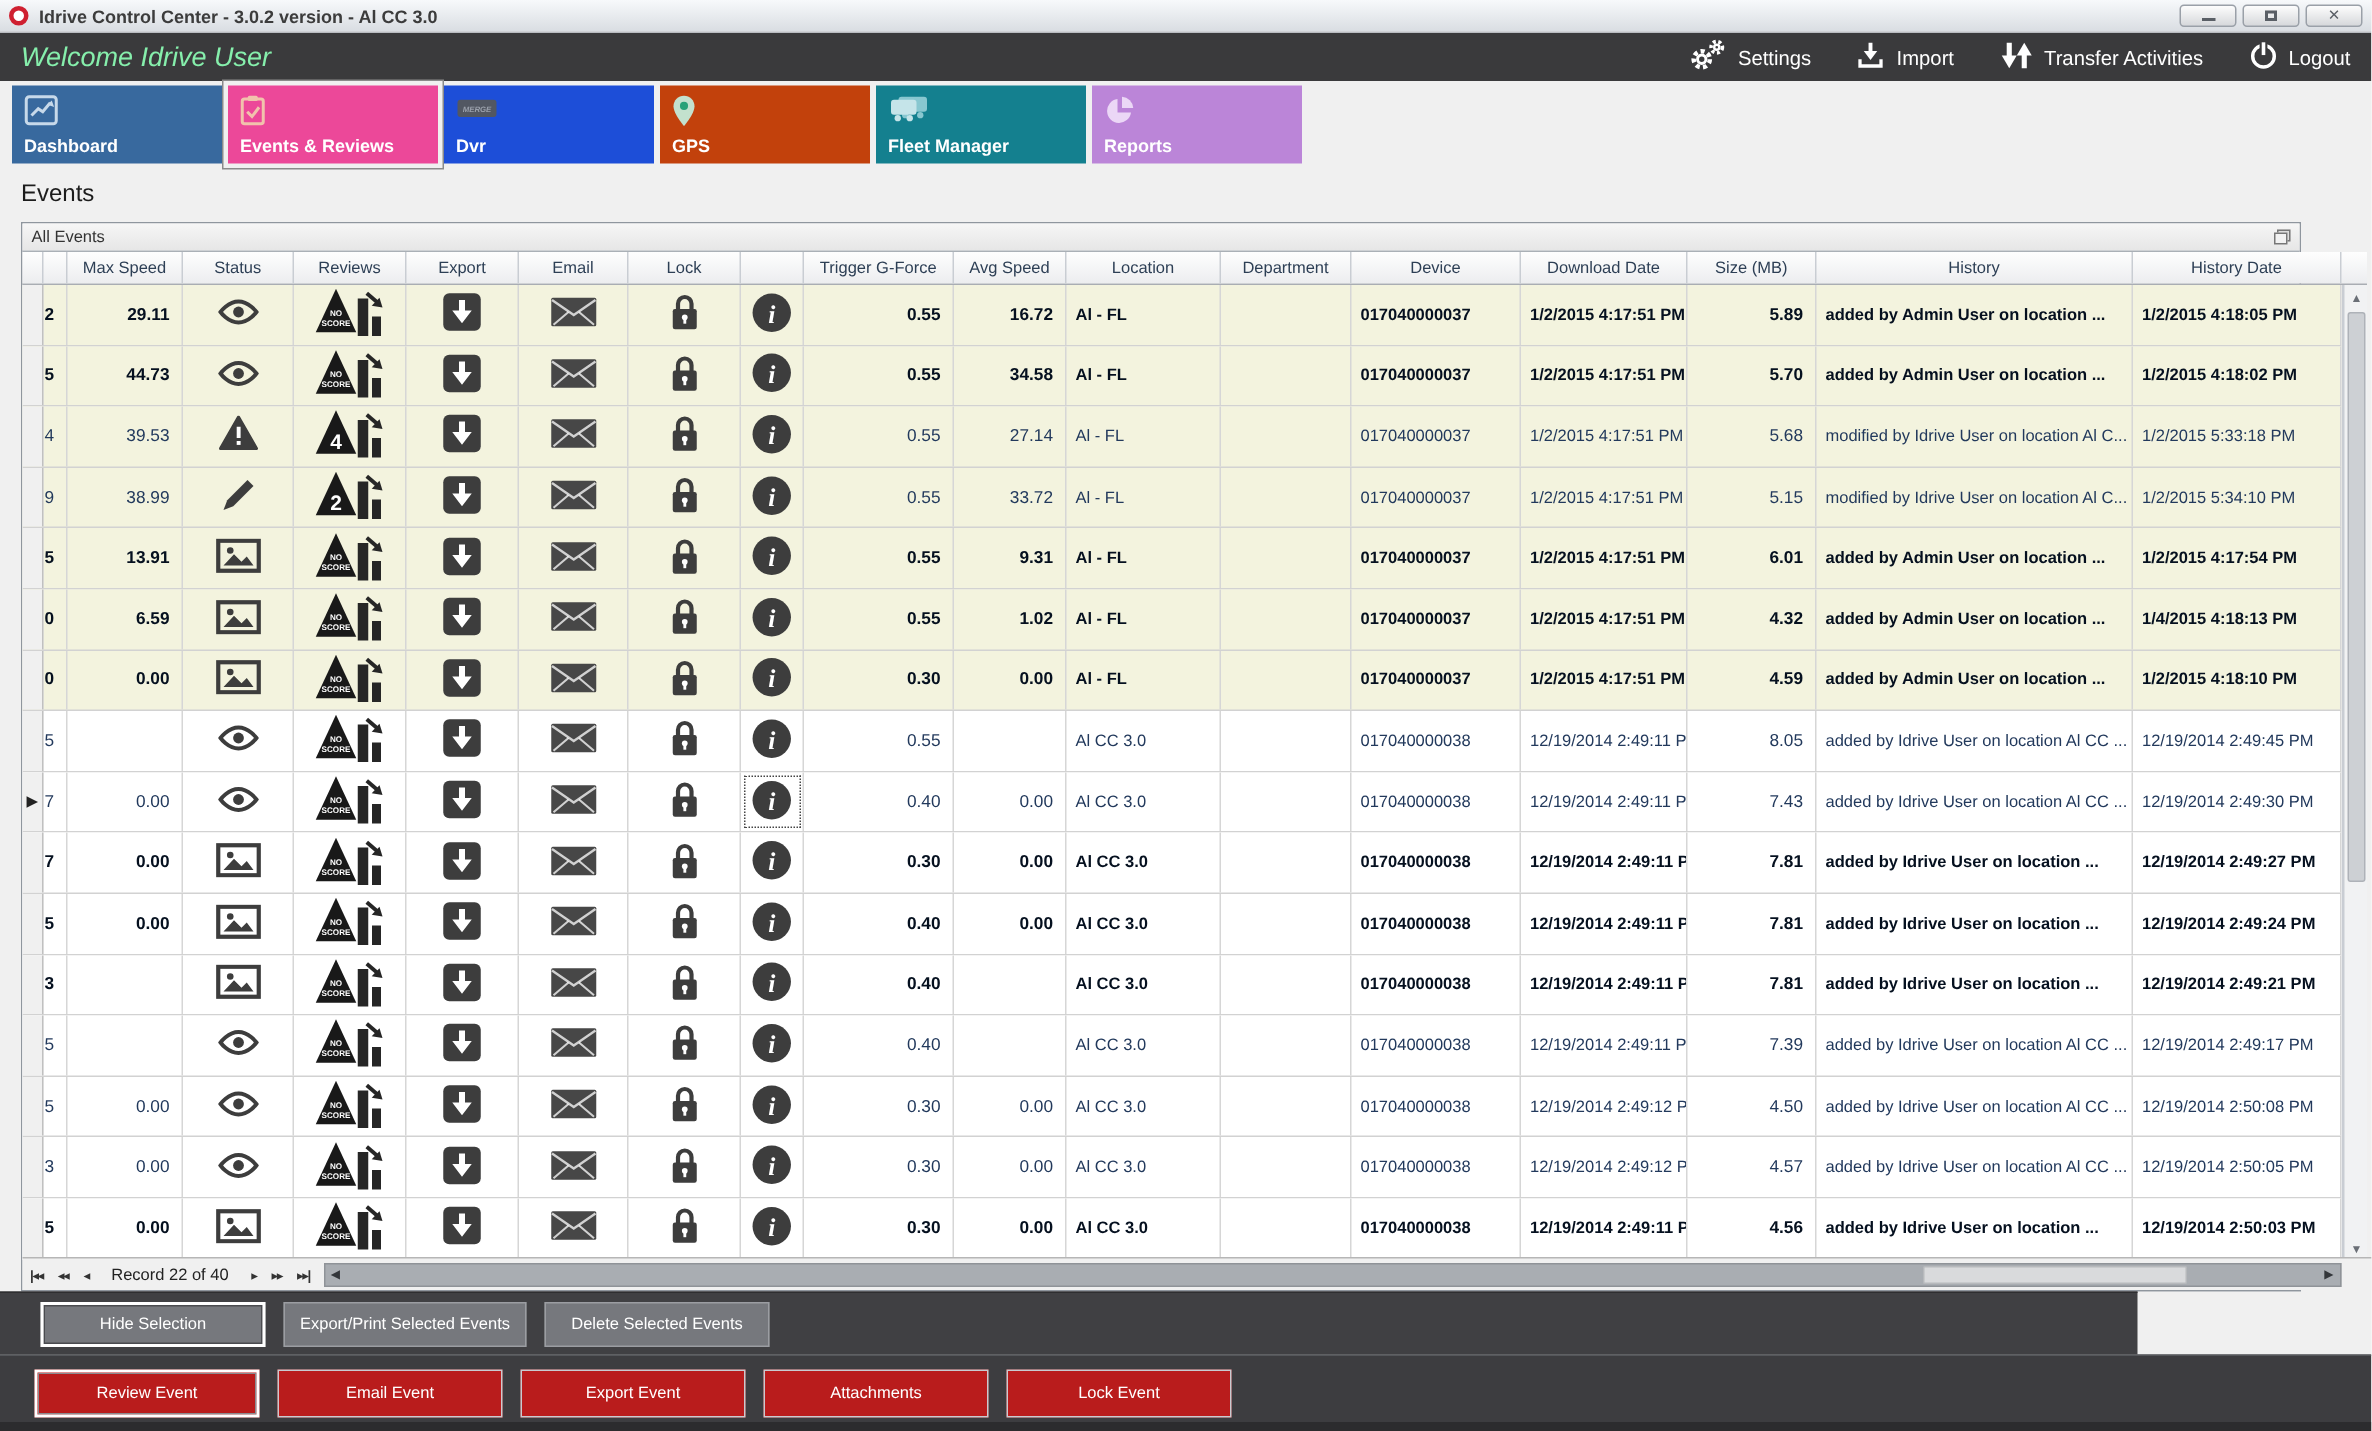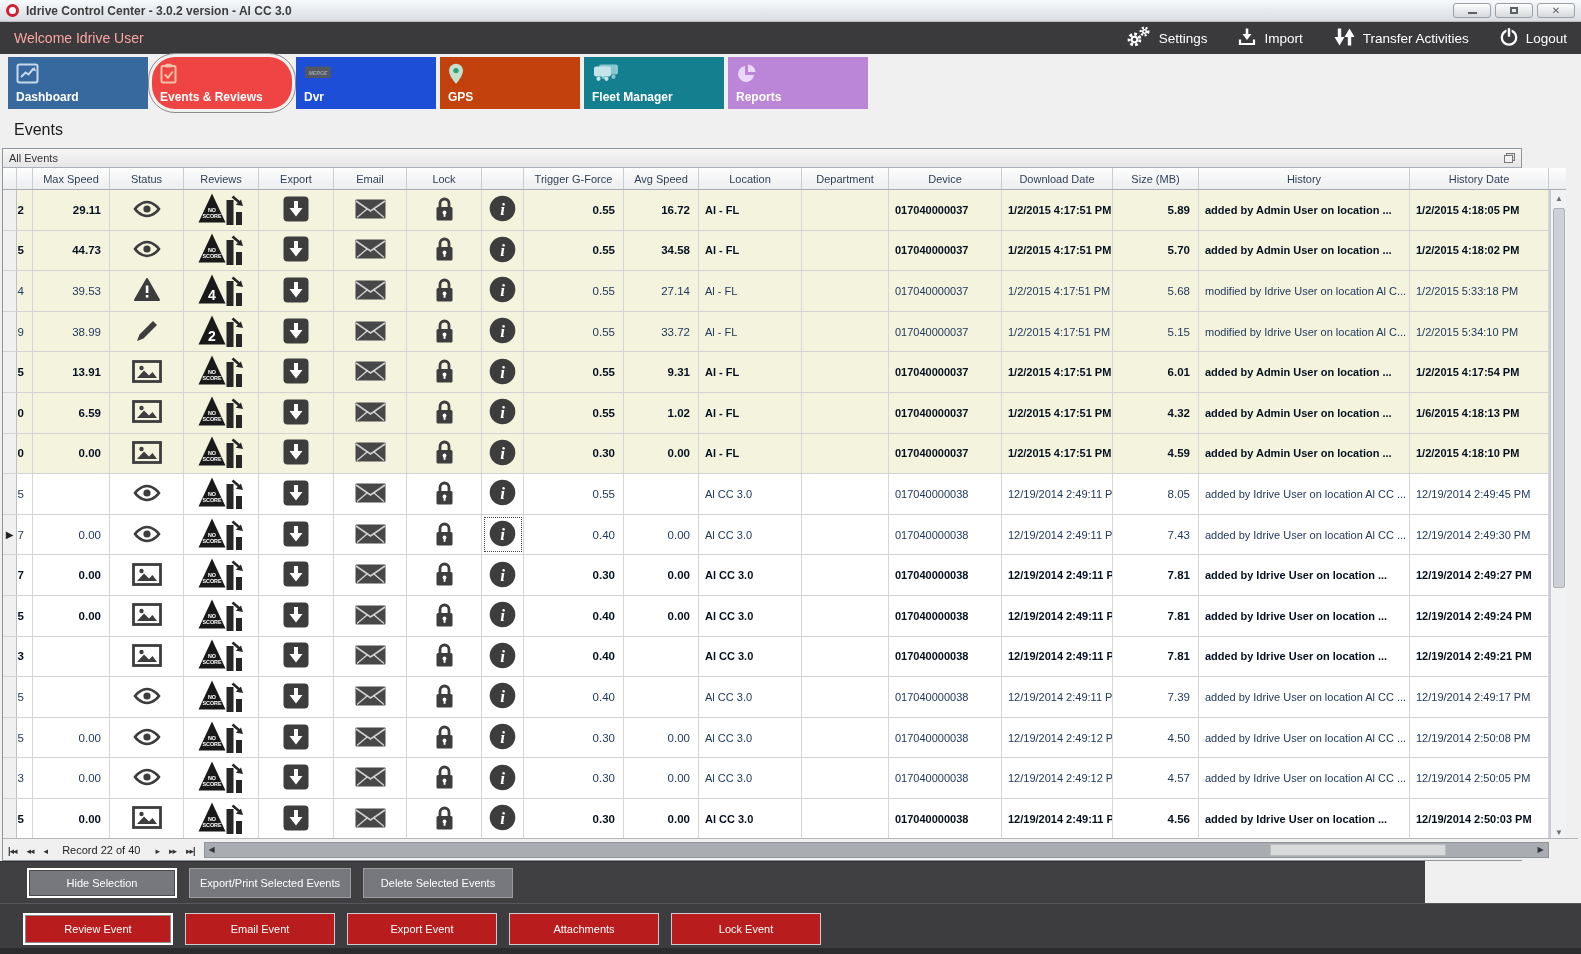--- a/index.html
+++ b/index.html
@@ -16,35 +16,35 @@
   .winbtns { margin-left:auto; display:flex; gap:4px; }
   .winbtn { width:38px; height:15px; border:1px solid #9aa0a8; border-radius:3px;
     background:linear-gradient(#fdfdfd,#d6d8db); display:flex; align-items:center; justify-content:center; }
   .glyph-min { width:9px; height:0; border-bottom:2px solid #5a5f66; margin-top:5px; }
   .glyph-max { width:8px; height:7px; border:2px solid #5a5f66; }
   .glyph-close { font-size:10px; font-weight:bold; color:#5a5f66; line-height:10px; }
 
   
   .topbar { position:absolute; top:22px; left:0; right:0; height:32px; background:#3a3a3c;
     display:flex; align-items:center; padding:0 14px; }
-  .welcome { color:#fca5a5; font-size:14px; }
+  .welcome { color:#86efac; font-size:18px;font-style:italic; }
   .topbar-actions { margin-left:auto; display:flex; align-items:center; gap:30px; }
   .topbar-item { display:flex; align-items:center; gap:7px; color:#fff; font-size:13.5px; cursor:default; }
 
   
   .tabs { position:absolute; top:57px; left:8px; display:flex; gap:4px; }
   .tab { position:relative; width:140px; height:52px; color:#fff; }
   .tab.active { outline:1px solid #8a8a8a; outline-offset:3px; }
   .tab .tab-icon { position:absolute; top:6px; left:8px; opacity:.95; }
   .tab .tab-label { position:absolute; left:8px; bottom:5px; font-size:12px; font-weight:bold; }
 
   .page-title { position:absolute; top:121px; left:14px; font-size:16px; color:#1c1c1c; }
 
   
-  .panel { position:absolute; top:148px; left:2px; width:1520px; height:713px;
+  .panel { position:absolute; top:148px; left:14px; width:1520px; height:713px;
     border:1px solid #8f969e; background:#fff; }
   .panel-header { height:19px; background:linear-gradient(#f6f6f6,#e6e6e6);
     border-bottom:1px solid #aab0b6; display:flex; align-items:center; padding:0 6px; }
   .panel-title { font-size:11px; color:#333; }
   .restore-icon { margin-left:auto; position:relative; width:11px; height:10px; }
   .restore-icon:before { content:""; position:absolute; top:0; right:0; width:7px; height:6px; border:1px solid #777; background:#ddd; }
   .restore-icon:after  { content:""; position:absolute; bottom:0; left:0; width:7px; height:6px; border:1px solid #777; background:#f2f2f2; }
 
   .gridwrap { position:relative; width:1563px; }
   .grid-row { display:grid; grid-template-columns:14px 16px 77px 74px 75px 75px 73px 75px 42px 100px 75px 103px 87px 113px 111px 86px 211px 139px; }
@@ -156,21 +156,21 @@
 
   <div class="tabs" id="tabs">
       <div class="tab" style="background: rgb(56, 105, 158); text-align: right;">
         <span class="tab-icon"><svg width="23" height="21" viewBox="0 0 23 21">
             <rect x="1.5" y="1.5" width="20" height="18" rx="2" fill="none" stroke="#cfe0ef" stroke-width="2"></rect>
             <path d="M5 14 L9.5 9.5 L12.5 11.5 L17.5 5.5" fill="none" stroke="#cfe0ef" stroke-width="2"></path>
             <path d="M18.5 4 l1.6 4.4 -4.4-1.6 Z" fill="#cfe0ef"></path>
           </svg></span>
         <span class="tab-label">Dashboard</span>
       </div>
-      <div class="tab active" style="background: #ef4444; border-radius: 23px;">
+      <div class="tab active" style="background: #ec4899;">
         <span class="tab-icon"><svg width="17" height="21" viewBox="0 0 17 21">
             <rect x="1.5" y="3" width="14" height="16.5" rx="1.5" fill="none" stroke="#f2c9ae" stroke-width="2"></rect>
             <rect x="5.2" y="0.8" width="6.6" height="3.6" rx="1" fill="#f2c9ae"></rect>
             <path d="M4.8 11.5 l3.2 3.2 4.7-6.2" fill="none" stroke="#f2c9ae" stroke-width="2"></path>
           </svg></span>
         <span class="tab-label">Events &amp; Reviews</span>
       </div>
       <div class="tab" style="background: #1d4ed8;">
         <span class="tab-icon"><svg width="28" height="18" viewBox="0 0 28 18">
             <rect x="1" y="3.5" width="26" height="11.5" rx="2" fill="#55585c"></rect>
@@ -577,21 +577,21 @@
                 </svg></span>
             </div>
             <div class="cell num">0.55</div>
             <div class="cell num">1.02</div>
             <div class="cell txt">Al - FL</div>
             <div class="cell txt"></div>
             <div class="cell txt">017040000037</div>
             <div class="cell txt">1/2/2015 4:17:51 PM</div>
             <div class="cell num">4.32</div>
             <div class="cell txt">added by Admin User on location ...</div>
-            <div class="cell txt">1/6/2015 4:18:13 PM</div>
+            <div class="cell txt">1/4/2015 4:18:13 PM</div>
           </div>
           <div class="grid-row body yellow bold">
             <div class="cell gutter"></div>
             <div class="cell num">0</div>
             <div class="cell num">0.00</div>
             <div class="cell icon">
               <span><svg width="30" height="23" viewBox="0 0 30 23">
                   <rect x="1.5" y="1.5" width="27" height="20" fill="none" stroke="#3d3d3d" stroke-width="2.8"></rect>
                   <circle cx="9.5" cy="8" r="2.2" fill="#3d3d3d"></circle>
                   <path d="M5 18 L12 10.5 L17 15.5 L20.5 12 L25 18 Z" fill="#3d3d3d"></path>

